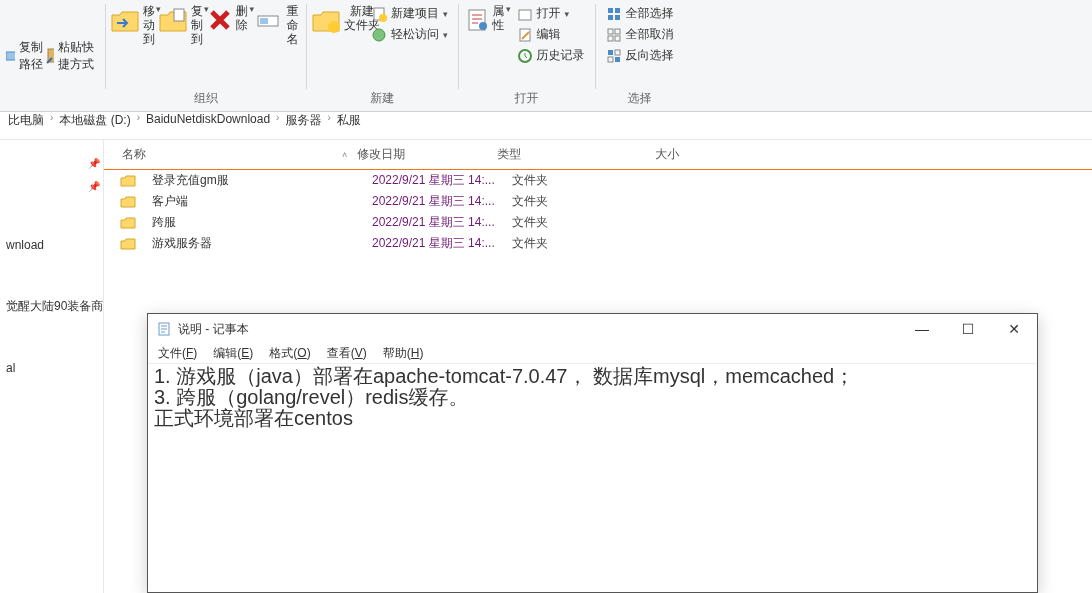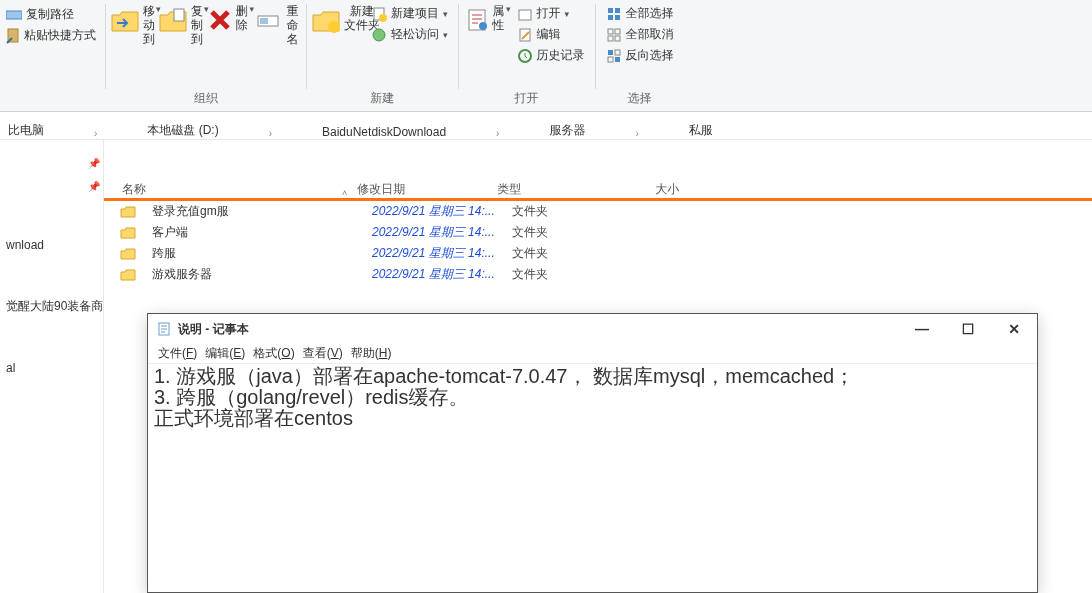--- a/index.html
+++ b/index.html
@@ -1,65 +1,65 @@
 <!DOCTYPE html>
 <html><head>
 <meta charset="utf-8">
 <style>
 * { margin: 0; padding: 0; box-sizing: border-box; font-family: "Microsoft YaHei", "Segoe UI", sans-serif; }
 body { background: #fff; font-size: 12px; color: #333; width: 1092px; height: 593px; overflow: hidden; position: relative; }
 
 
 .ribbon { background: #f5f6f7; border-bottom: 1px solid #d0d0d0; display: flex; align-items: stretch; height: 112px; }
-.ribbon-left { width: 105px; display:flex; flex-direction:column; padding:4px 6px; }
+.ribbon-left { width: 105px; display:flex; flex-direction:row; padding:4px 6px; }
 .ribbon-left-item { display:flex; align-items:center; gap:4px; padding:2px 0; font-size:12px; }
 .ribbon-group { display:flex; flex-direction:column; align-items:center; padding:0 4px; position:relative;}
 .ribbon-group-content { display:flex; align-items:flex-start; flex:1; padding-top:2px;}
 .ribbon-group-label { font-size:12px; color:#666; text-align:center; padding:2px 0 4px; }
 .ribbon-sep { width:1px; background:#d8d8d8; margin:4px 0 22px;}
 .rb-big { display:flex; flex-direction:row; align-items:flex-start; width:48px; padding:2px 0; gap:1px;}
 .rb-big .icon { width:32px; height:32px; display:flex; align-items:center; justify-content:center;}
 .rb-big-label { font-size:12px; text-align:center; line-height:14px; }
 .rb-stack { display:flex; flex-direction:column; gap:2px; padding:2px 4px;}
 .rb-small { display:flex; align-items:center; gap:4px; font-size:12px; padding:1px 2px;}
 .rb-small .arrow { font-size:9px; color:#555;}
 .folder-icon { width:32px; height:26px; }
 
 
-.address { height:28px; display:flex; align-items:flex-end; border-bottom:1px solid #e8e8e8; padding:0 4px; font-size:12px;gap:44px;}
+.address { height:28px; display:flex; align-items:flex-start; border-bottom:1px solid #e8e8e8; padding:0 4px; font-size:12px;}
 .address .crumb { padding:0 4px; }
 .address .sep { color:#888; font-size:10px; padding:0 2px;}
 
 
 .main { display:flex; height:453px; }
 .sidebar { width:104px; border-right:1px solid #e8e8e8; padding-top:12px; }
 .sidebar-item { padding:6px 2px 6px 6px; font-size:12px; display:flex; align-items:center; justify-content:space-between; color:#333; white-space:nowrap; overflow:hidden;}
 .pin { color:#999; font-size:10px;}
 .file-panel { flex:1; position:relative;}
-.col-headers { display:flex; height:30px; align-items:flex-end; border-bottom:3px solid #f97316; font-size:12px; color:#555;margin-top:31px;}
+.col-headers { display:flex; height:30px; align-items:center; border-bottom:1px solid #f97316; font-size:12px; color:#555;}
 .col-name { width:268px; padding-left:18px;}
 .col-date { width:140px;}
 .col-type { width:118px;}
 .col-size { width:72px; text-align:right; padding-right:8px;}
 .row { display:flex; height:21px; align-items:center; font-size:12px; padding-left:6px;}
 .row.selected { background:#cde8ff;}
 .row .cell-name { width:262px; display:flex; align-items:center; gap:16px; padding-left:10px;}
-.row .cell-date { width:140px; color:#1d4ed8;font-style:italic;}
+.row .cell-date { width:140px; color:#701a75;}
 .row .cell-type { width:118px; color:#444;}
 .row .cell-size { width:72px; text-align:right; color:#444; padding-right:8px;}
 .folder-small { width:16px; height:14px;}
 .txt-icon { width:14px; height:16px;}
 
 
 .notepad { position:absolute; left:147px; top:313px; width:891px; height:280px; background:#fff; border:1px solid #555; box-shadow:0 4px 16px rgba(0,0,0,0.2);}
-.np-title { height:30px; display:flex; align-items:center; justify-content:space-between; padding:0 0 0 8px; font-size:12px;font-weight:bold;}
+.np-title { height:30px; display:flex; align-items:center; justify-content:space-between; padding:0 0 0 8px; font-size:12px;}
 .np-title-left { display:flex; align-items:center; gap:6px;}
 .np-controls { display:flex; align-items:center;}
 .np-btn { width:46px; height:30px; display:flex; align-items:center; justify-content:center; font-size:14px;}
-.np-menu { height:20px; display:flex; align-items:center; gap:0; padding:0 6px; font-size:12px; border-bottom:1px solid #eee;}
+.np-menu { height:20px; display:flex; align-items:center; gap:8px; padding:0 6px; font-size:12px; border-bottom:1px solid #eee;}
 .np-menu-item { padding:0 4px;}
 .np-menu-item u { text-decoration:underline;}
 .np-content { padding:2px 6px; font-size:20px; line-height:21px; font-family:"Microsoft YaHei", sans-serif;}
 </style>
 </head>
 <body>
 
 <div class="ribbon">
   <div class="ribbon-left">
     <div class="ribbon-left-item">

